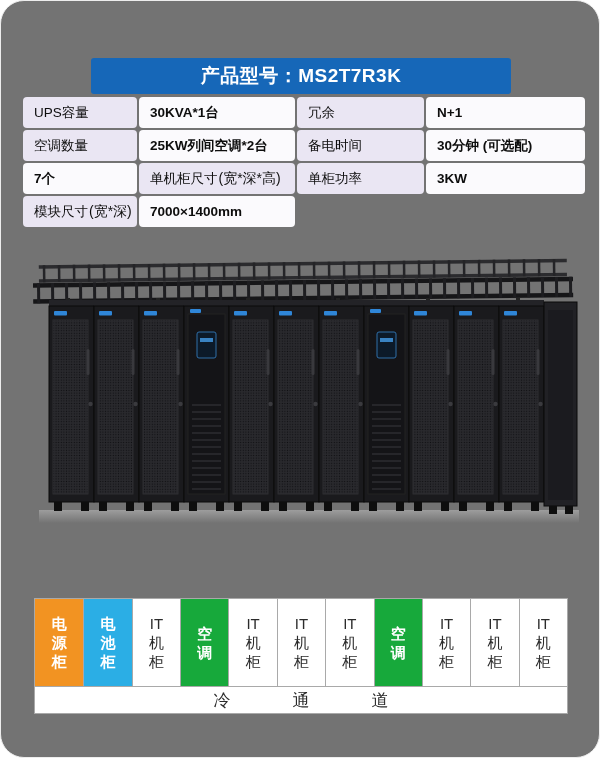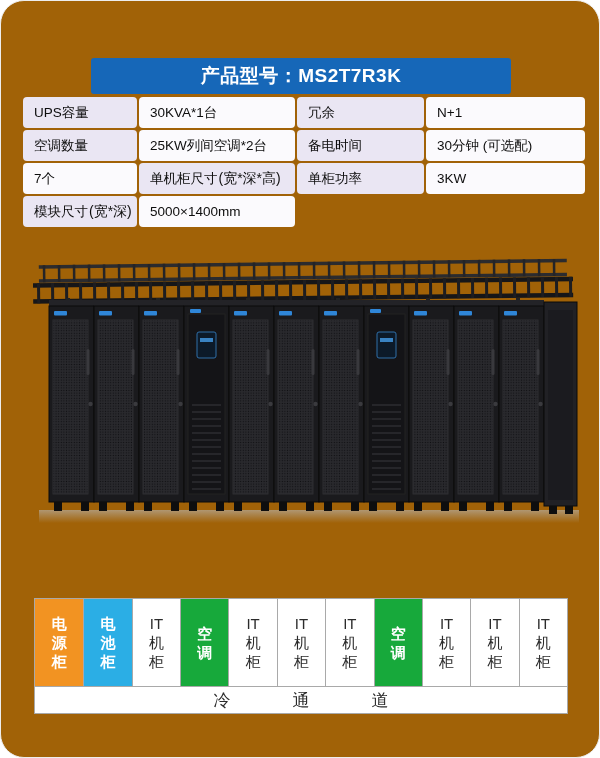--- a/index.html
+++ b/index.html
@@ -1,39 +1,39 @@
 <!DOCTYPE html>
 <html style="--header-blue: #1667B8; --label-cell: #EAE6F3; --value-cell: #FBFAFD; --orange: #F29322; --blue: #2BAEE5; --green: #17A93B; --dborder: #A9A9A9;"><head>
 <meta charset="utf-8">
 <style>
   html,body{margin:0;padding:0;background:#fff;}
   body{font-family:"Liberation Sans","DejaVu Sans",sans-serif;}
   .page{
     position:relative;width:600px;height:758px;box-sizing:border-box;
-    background:#a16207;border:1px solid #ededed;border-radius:24px;overflow:hidden;
+    background:#737373;border:1px solid #ededed;border-radius:24px;overflow:hidden;
   }
   
   .title-bar{
     position:absolute;top:57px;left:90px;width:420px;height:36px;
     background:var(--header-blue,#1667B8);color:#fff;border-radius:3px;
     display:flex;align-items:center;justify-content:center;
     font-size:19px;font-weight:bold;letter-spacing:0.5px;
   }
   
   .spec-table{
     position:absolute;top:96px;left:22px;width:556px;
     display:grid;grid-template-columns:114px 156px 127px 159px;gap:2px;
   }
   .cell{
     height:31px;display:flex;align-items:center;padding-left:11px;
     font-size:13.5px;color:#0d0d0d;border-radius:4px;box-sizing:border-box;
     white-space:nowrap;overflow:hidden;text-align:right;
   }
   .cell.label{background:var(--label-cell,#EAE6F3);}
-  .cell.value{background:var(--value-cell,#FBFAFD);}
+  .cell.value{background:var(--value-cell,#FBFAFD);font-weight:bold;}
   .sub{font-size:14px;margin-left:1px;}
   
   .photo{position:absolute;top:253px;left:20px;width:560px;height:322px;}
   
   .diagram{
     position:absolute;top:597px;left:33px;width:534px;box-sizing:border-box;
     border:1px solid var(--dborder,#A9A9A9);
     display:grid;grid-template-columns:repeat(11,1fr);background:#fff;
   }
   .dcell{
@@ -102,21 +102,21 @@
         <span>单柜功率</span>
       </div>
     <div class="cell value">
         <span>3KW</span>
       </div>
     <div class="cell label">
         <span>模块尺寸</span>
         <span class="sub">(宽*深)</span>
       </div>
     <div class="cell value">
-        <span>5000×1400mm</span>
+        <span>7000×1400mm</span>
       </div>
   </div>
 
   <div class="photo">
     <svg id="rack-svg" width="560" height="322" viewBox="0 0 560 322" xmlns="http://www.w3.org/2000/svg">
         <defs>
     <pattern id="mesh" width="2.6" height="2.6" patternUnits="userSpaceOnUse">
       <rect width="2.6" height="2.6" fill="#29292d"></rect>
       <circle cx="1.3" cy="1.3" r="0.62" fill="#101013"></circle>
     </pattern>

